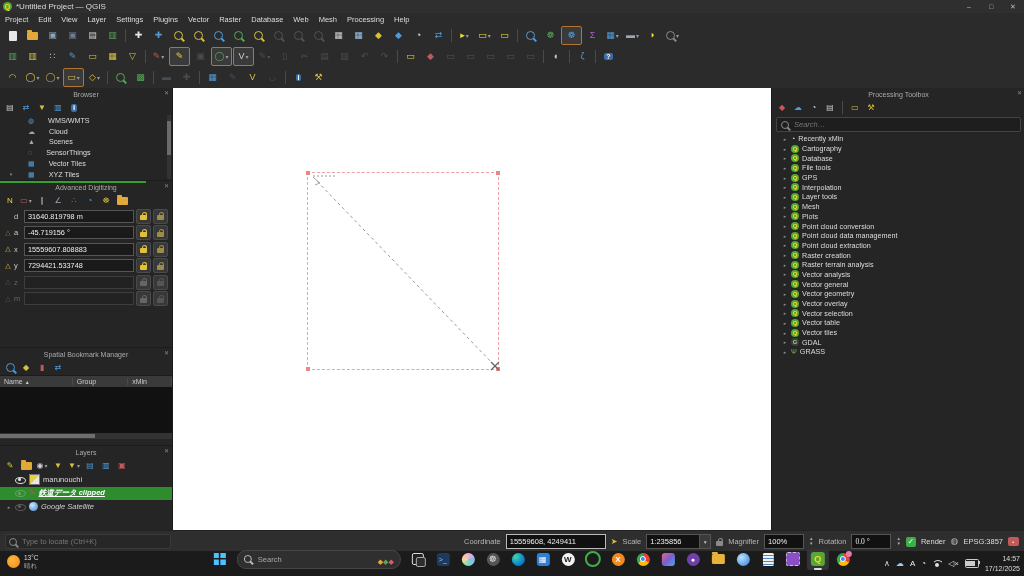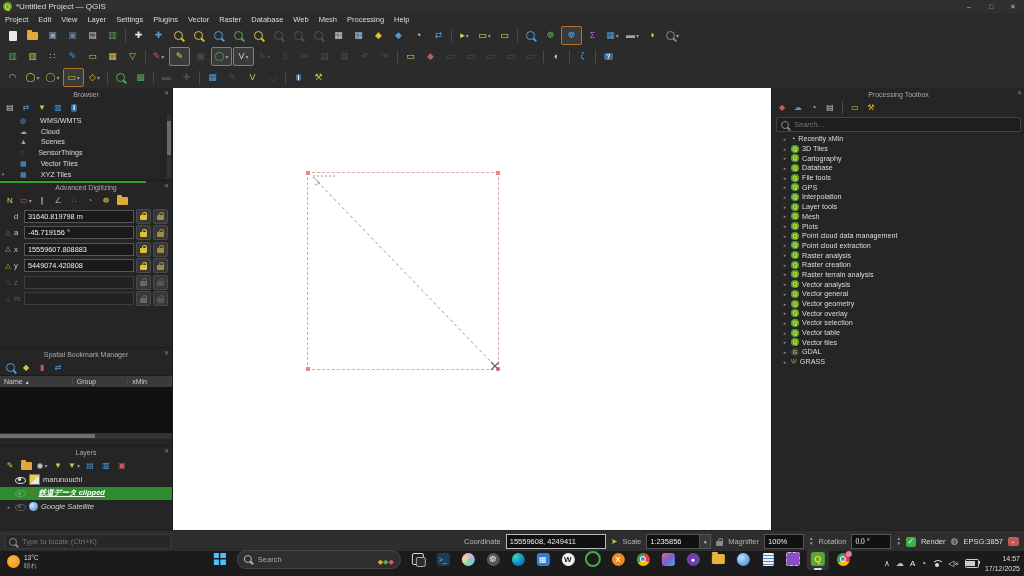--- a/index.html
+++ b/index.html
@@ -31,21 +31,21 @@
   #leftdock{position:absolute;top:88px;left:0;width:172px;height:442px;background:#252525;border-right:1px solid #1b1b1b;}
   #rightdock{position:absolute;top:88px;left:771px;width:253px;height:442px;background:#252525;border-left:1px solid #1b1b1b;}
   .panel{position:absolute;left:0;right:0;border-bottom:1px solid #1b1b1b;}
   .phdr{height:12px;display:flex;align-items:center;justify-content:center;font-size:7px;color:#aaa;position:relative;}
   .pclose{position:absolute;right:3px;top:2px;font-size:6px;color:#888;line-height:1;}
   .ptools{display:flex;gap:4px;align-items:center;padding:2px 4px;height:11px;}
   .ptb{height:12px;min-width:12px;display:flex;align-items:center;justify-content:center;}
   .ptb .gl{font-size:8px;}
   
   #browser-tree{position:relative;}
-  .trow{display:flex;align-items:center;gap:14px;height:10.8px;font-size:7.2px;color:#ddd;}
+  .trow{display:flex;align-items:center;gap:14px;height:10.8px;padding-left:8px;font-size:7.2px;color:#ddd;}
   .texp{width:6px;font-size:5px;color:#888;text-align:center;}
   .ticon{font-size:7px;line-height:1;}
   .vsb{position:absolute;right:1px;top:0;width:4px;height:64px;background:#333;}
   .vsb::after{content:"";position:absolute;left:0;right:0;top:6px;height:34px;background:#6a6a6a;}
   #browser-progress{height:2px;background:#33a02c;width:85%;margin-top:1px;}
   
   .advrow{display:flex;align-items:center;height:16.5px;gap:2px;padding:0 4px;}
   .adelta{width:8px;font-size:7px;text-align:center;}
   .akey{width:8px;font-size:7.5px;}
   .advval{flex:1;height:11px;background:#1a1a1a;border:1px solid #555;color:#eee;font-size:7.3px;display:flex;align-items:center;padding:0 3px;white-space:nowrap;overflow:hidden;}
@@ -563,21 +563,21 @@
           <span class="lockbtn">
             <span class="k-lock" style="color: rgb(224, 194, 58);"></span>
           </span>
           <span class="lockbtn">
             <span class="k-lock" style="color: rgb(154, 140, 74);"></span>
           </span>
         </div>
         <div class="advrow">
           <span class="adelta" style="color: rgb(216, 192, 63);">△</span>
           <span class="akey" style="color: rgb(204, 204, 204);">y</span>
-          <div class="advval">5449074.420808</div>
+          <div class="advval">7294421.533748</div>
           <span class="lockbtn">
             <span class="k-lock" style="color: rgb(224, 194, 58);"></span>
           </span>
           <span class="lockbtn">
             <span class="k-lock" style="color: rgb(154, 140, 74);"></span>
           </span>
         </div>
         <div class="advrow">
           <span class="adelta" style="color: rgb(85, 85, 85);">△</span>
           <span class="akey" style="color: rgb(102, 102, 102);">z</span>
@@ -743,25 +743,20 @@
   </div>
   <div id="proc-tree">
       <div class="prow">
         <span class="texp">▸</span>
         <span class="gl" style="color: rgb(221, 221, 221); font-size: 7px;">◔</span>
         <span>Recently xMin</span>
       </div>
       <div class="prow">
         <span class="texp">▸</span>
         <span class="qicon">Q</span>
-        <span>3D Tiles</span>
-      </div>
-      <div class="prow">
-        <span class="texp">▸</span>
-        <span class="qicon">Q</span>
         <span>Cartography</span>
       </div>
       <div class="prow">
         <span class="texp">▸</span>
         <span class="qicon">Q</span>
         <span>Database</span>
       </div>
       <div class="prow">
         <span class="texp">▸</span>
         <span class="qicon">Q</span>
@@ -788,31 +783,31 @@
         <span>Mesh</span>
       </div>
       <div class="prow">
         <span class="texp">▸</span>
         <span class="qicon">Q</span>
         <span>Plots</span>
       </div>
       <div class="prow">
         <span class="texp">▸</span>
         <span class="qicon">Q</span>
+        <span>Point cloud conversion</span>
+      </div>
+      <div class="prow">
+        <span class="texp">▸</span>
+        <span class="qicon">Q</span>
         <span>Point cloud data management</span>
       </div>
       <div class="prow">
         <span class="texp">▸</span>
         <span class="qicon">Q</span>
         <span>Point cloud extraction</span>
-      </div>
-      <div class="prow">
-        <span class="texp">▸</span>
-        <span class="qicon">Q</span>
-        <span>Raster analysis</span>
       </div>
       <div class="prow">
         <span class="texp">▸</span>
         <span class="qicon">Q</span>
         <span>Raster creation</span>
       </div>
       <div class="prow">
         <span class="texp">▸</span>
         <span class="qicon">Q</span>
         <span>Raster terrain analysis</span>

